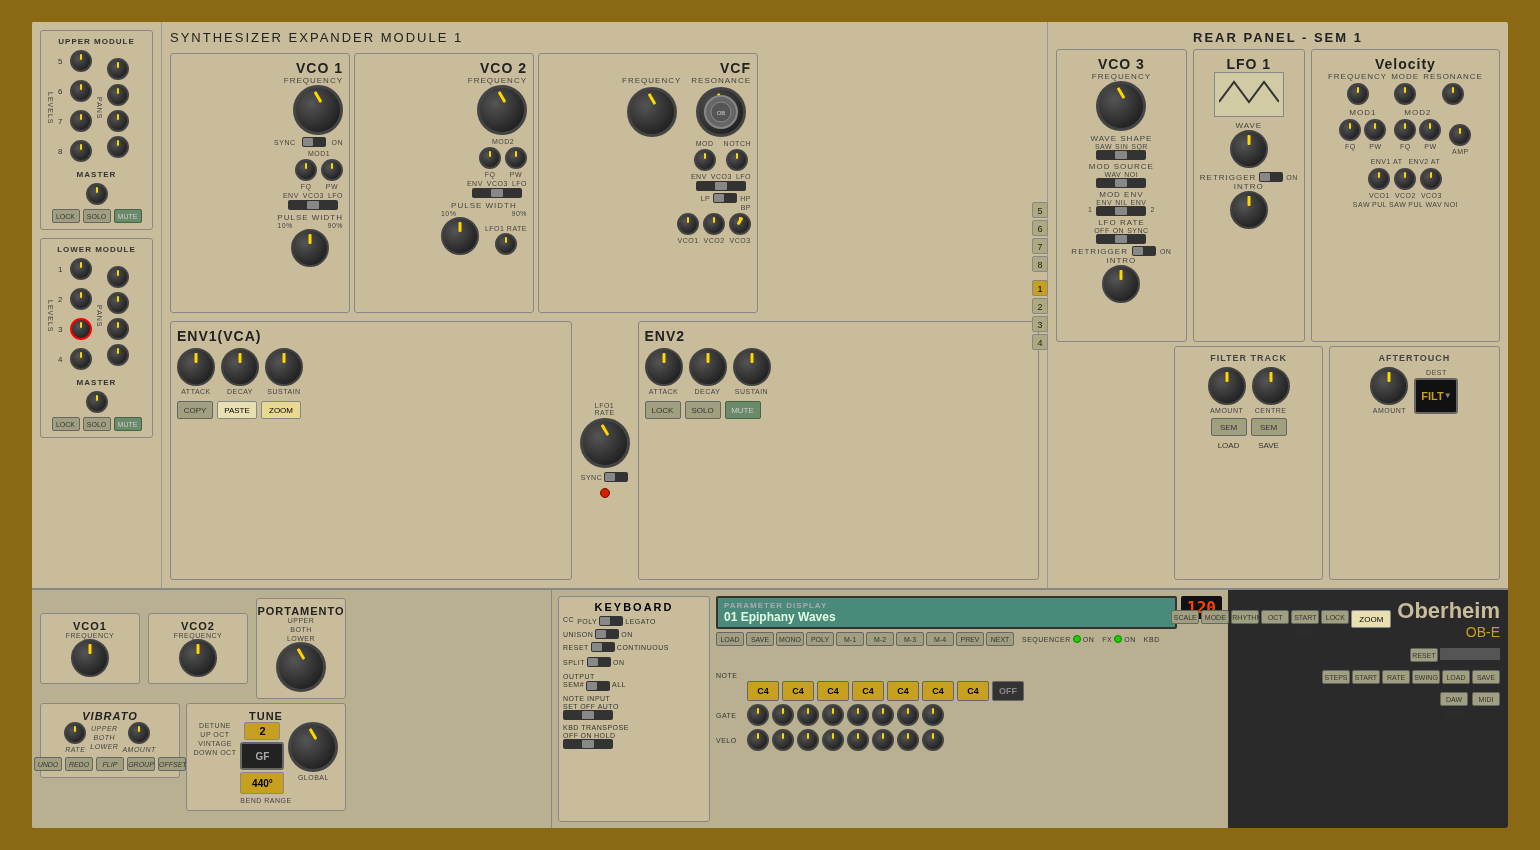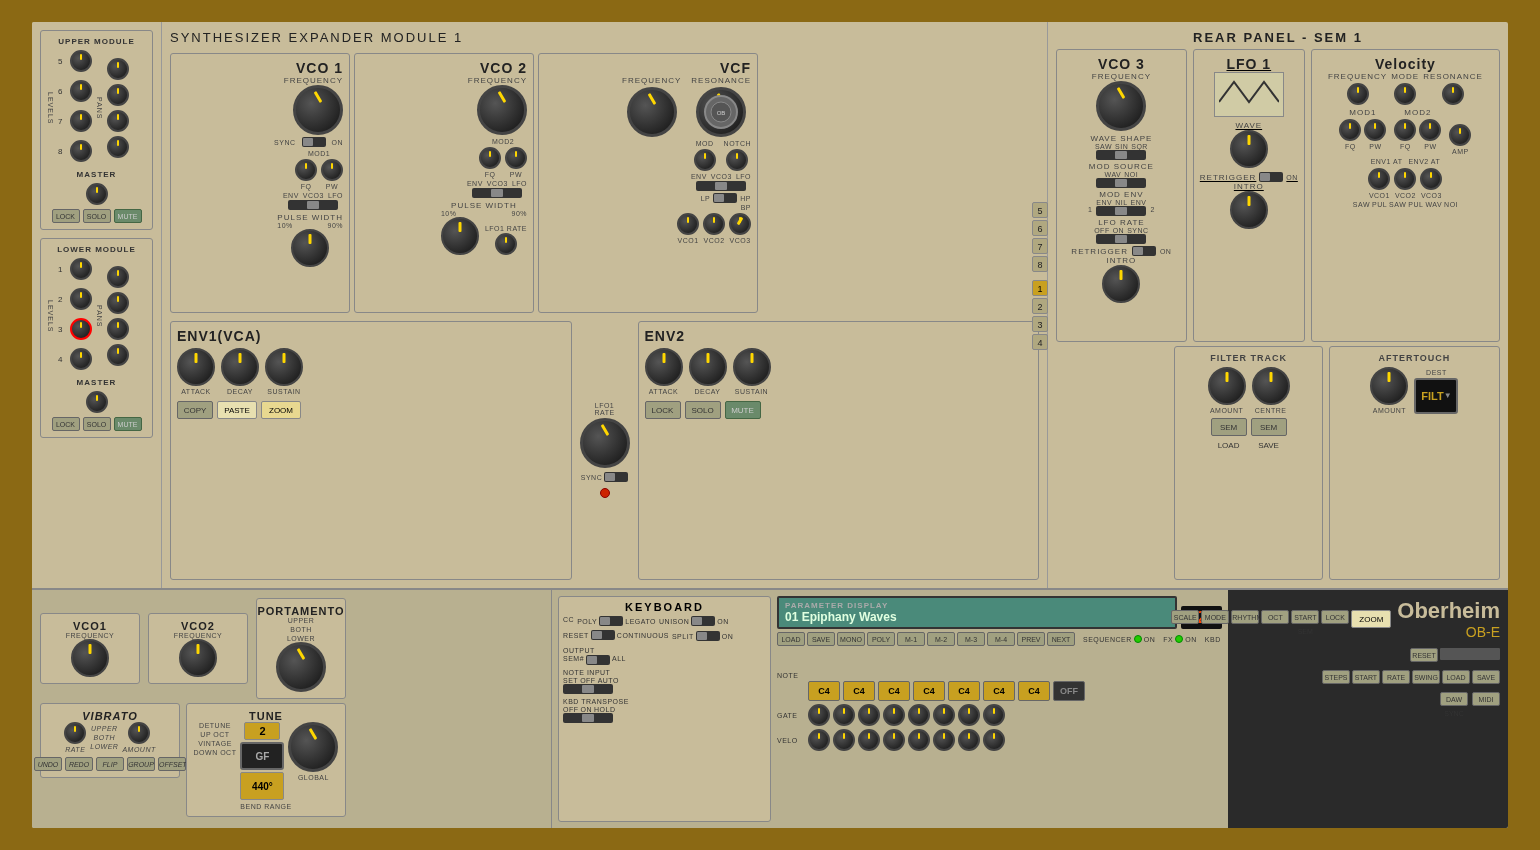--- a/index.html
+++ b/index.html
@@ -839,21 +839,21 @@
           </div>
           <div style="margin-top:2px;width:100%;display:flex;gap:4px;align-items:center;justify-content:center;">
             <div class="sub-label">RETRIGGER</div>
             <div class="toggle-switch"></div>
             <div class="param-label">ON</div>
           </div>
           <div class="sub-label">INTRO</div>
           <div class="knob-medium"></div>
         </div>
 
-        <div class="rear-box" style="flex:1;text-decoration:underline;">
+        <div class="rear-box" style="flex:1;">
           <div class="vco-title">LFO 1</div>
           <div class="wave-display">
             <svg width="60" height="35">
               <polyline points="0,25 15,5 30,25 45,5 60,25" fill="none" stroke="#333" stroke-width="2"></polyline>
             </svg>
           </div>
           <div class="sub-label" style="margin-top:4px;">WAVE</div>
           <div class="knob-medium"></div>
           <div style="margin-top:4px;width:100%;display:flex;gap:3px;align-items:center;justify-content:center;">
             <div class="sub-label">RETRIGGER</div>
@@ -1052,40 +1052,40 @@
               <div class="param-label">VINTAGE</div>
               <div class="param-label">DOWN OCT</div>
             </div>
             <div class="flex-col" style="gap:2px;">
               <div style="width:36px;height:18px;background:#C8A020;border:1px solid #888;border-radius:2px;display:flex;align-items:center;justify-content:center;">
                 <span style="font-size:11px;font-weight:bold;color:#000;">2</span>
               </div>
               <div style="width:44px;height:28px;background:#222;border:2px solid #666;border-radius:3px;display:flex;align-items:center;justify-content:center;">
                 <span style="font-size:10px;font-weight:bold;color:#AAA;">GF</span>
               </div>
-              <div style="width:44px;height:28px;background:#C8A020;border:1px solid #888;border-radius:2px;display:flex;align-items:center;justify-content:center;">
+              <div style="width:44px;height:22px;background:#C8A020;border:1px solid #888;border-radius:2px;display:flex;align-items:center;justify-content:center;">
                 <span style="font-size:10px;font-weight:bold;color:#000;">440°</span>
               </div>
             </div>
             <div class="flex-col">
               <div class="knob-large"></div>
               <div class="param-label">GLOBAL</div>
             </div>
           </div>
           <div style="display:flex;gap:3px;margin-top:3px;">
             <div class="param-label">BEND RANGE</div>
           </div>
         </div>
       </div>
     </div>
 
     <div class="bottom-middle" style="padding:6px;">
 
       <div style="display:flex;gap:6px;height:100%;">
-        <div class="keyboard-section" style="width:213px;">
+        <div class="keyboard-section" style="width:152px;">
           <div class="keyboard-title">KEYBOARD</div>
           <div style="display:flex;gap:3px;flex-wrap:wrap;margin-top:3px;">
             <div class="inline-label">CC</div>
             <div style="display:flex;gap:2px;align-items:center;">
               <div class="inline-label">POLY</div>
               <div class="toggle-switch"></div>
               <div class="inline-label">LEGATO</div>
             </div>
             <div style="display:flex;gap:2px;align-items:center;">
               <div class="inline-label">UNISON</div>
@@ -1126,21 +1126,21 @@
               <div class="inline-label">OFF</div>
               <div class="inline-label">ON</div>
               <div class="inline-label">HOLD</div>
             </div>
             <div class="slider-h"></div>
           </div>
         </div>
 
         <div style="flex:1;display:flex;flex-direction:column;gap:3px;">
 
-          <div style="display:flex;gap:4px;align-items:flex-end;">
+          <div style="display:flex;gap:4px;align-items:flex-start;">
             <div style="flex:1;background:#4A8A7A;border:2px solid #333;border-radius:2px;padding:3px 6px;color:#E0FFE0;font-size:12px;font-weight:bold;">
               <div style="font-size:8px;color:#aaa;letter-spacing:1px;">PARAMETER DISPLAY</div>
               <div>01 Epiphany Waves</div>
             </div>
             <div style="background:#111;color:#FF4400;font-size:16px;font-weight:bold;padding:2px 6px;border-radius:2px;font-family:monospace;">120</div>
           </div>
 
           <div style="display:flex;gap:2px;flex-wrap:wrap;">
             <div class="small-btn">LOAD</div>
             <div class="small-btn">SAVE</div>

